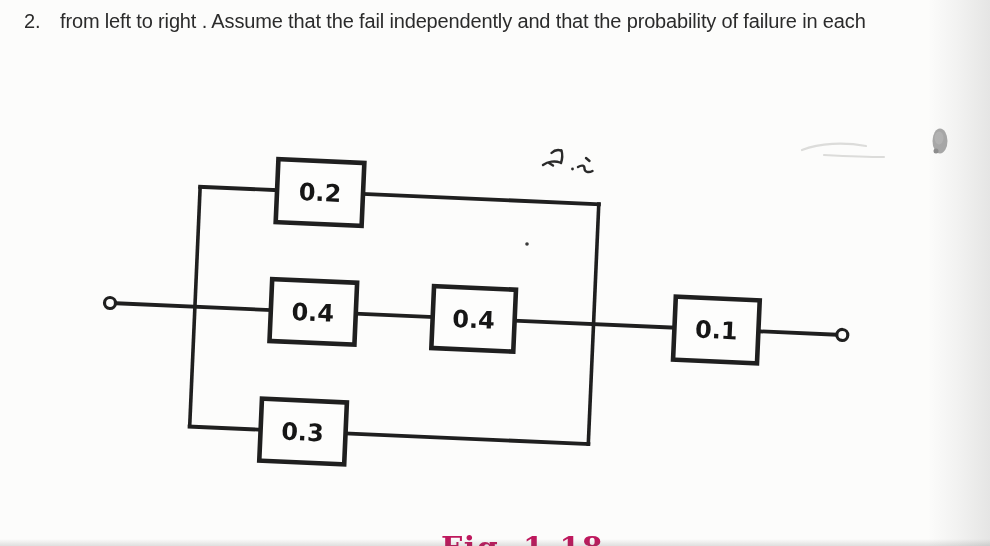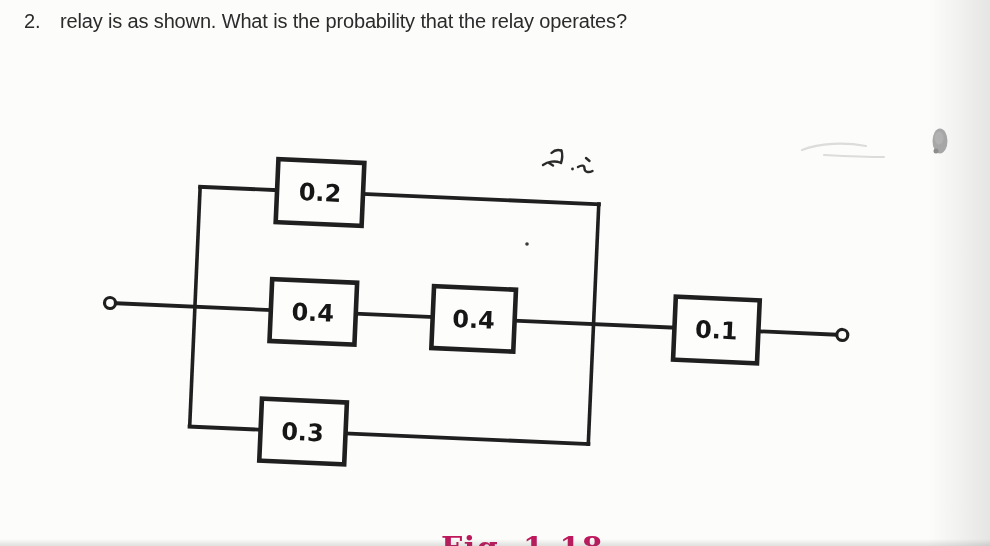--- a/index.html
+++ b/index.html
@@ -56,21 +56,21 @@
   }
 </style>
 </head>
 <body>
 
 <div class="page">
 
   <div class="problem">
     <div class="num">2.</div>
     <div class="lines">
-      <div>relay is as shown. What is the probability that the relay operates?</div>
+      <div>from left to right . Assume that the fail independently and that the probability of failure in each</div>
     </div>
   </div>
 
   <svg class="diagram-svg" width="990" height="546" viewBox="0 0 990 546" xmlns="http://www.w3.org/2000/svg">
 
     <g transform="rotate(2.5 110 303)" stroke="#1f1f1f" fill="none">
 
       <circle cx="110" cy="303" r="5.5" stroke-width="3.2" fill="#fcfcfb"></circle>
 
       <line x1="116" y1="303" x2="272" y2="303" stroke-width="3.8"></line>

